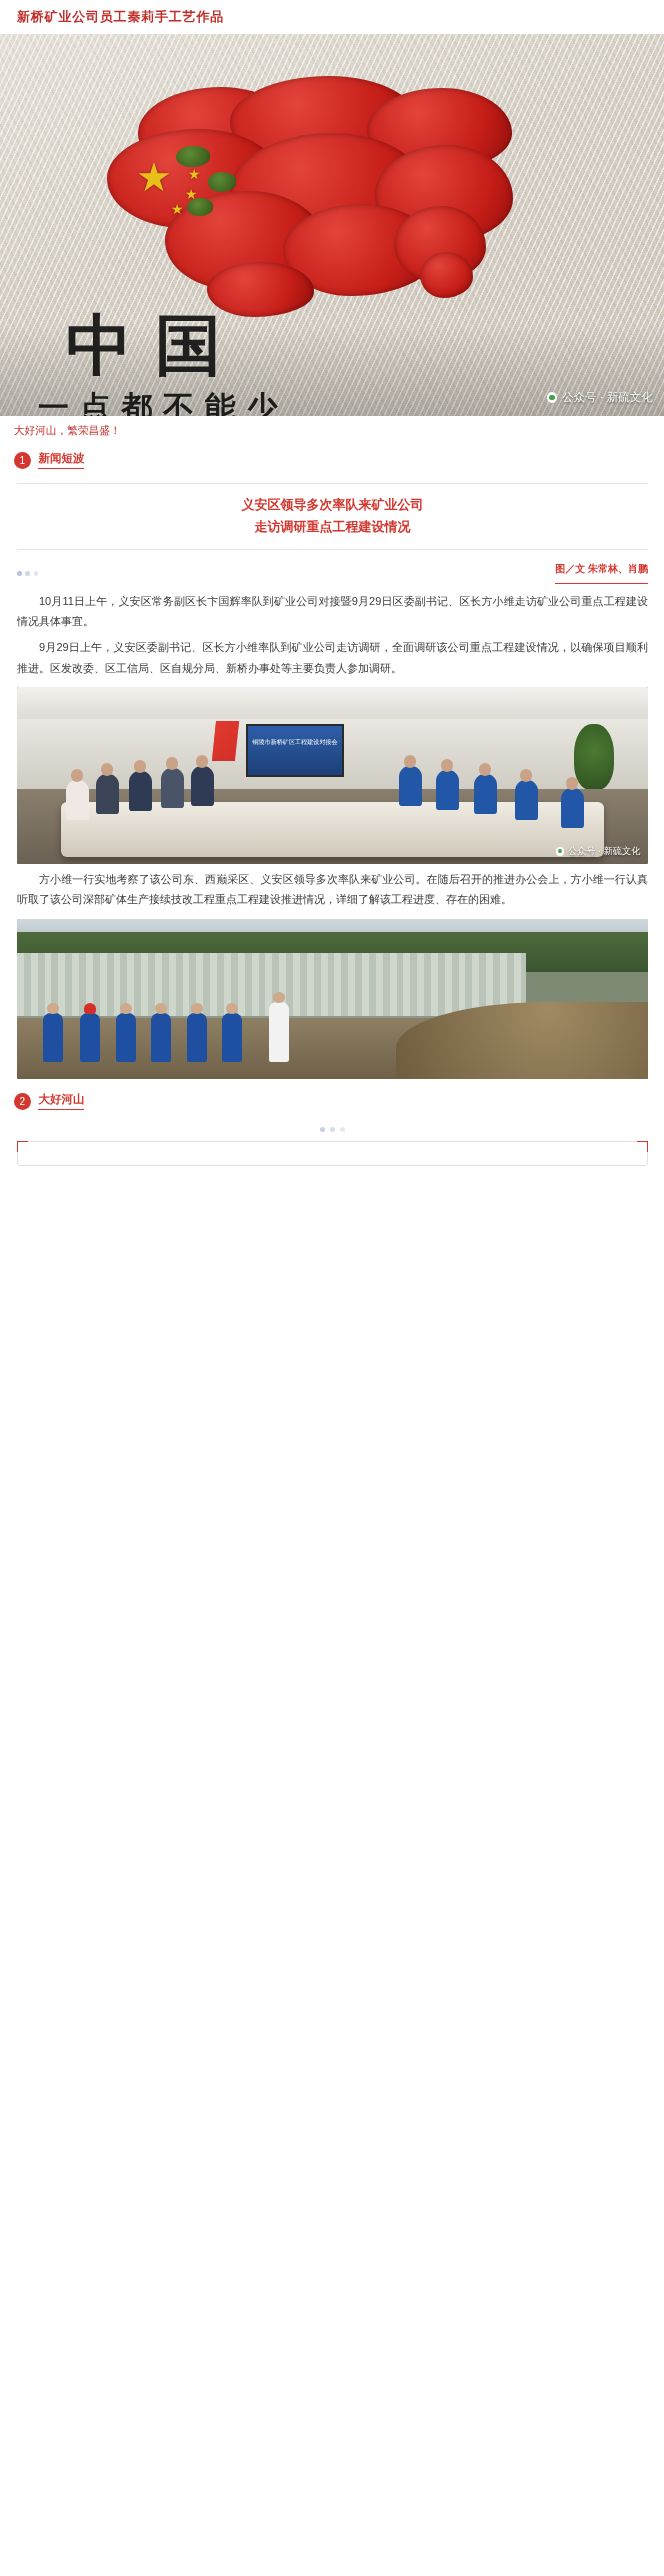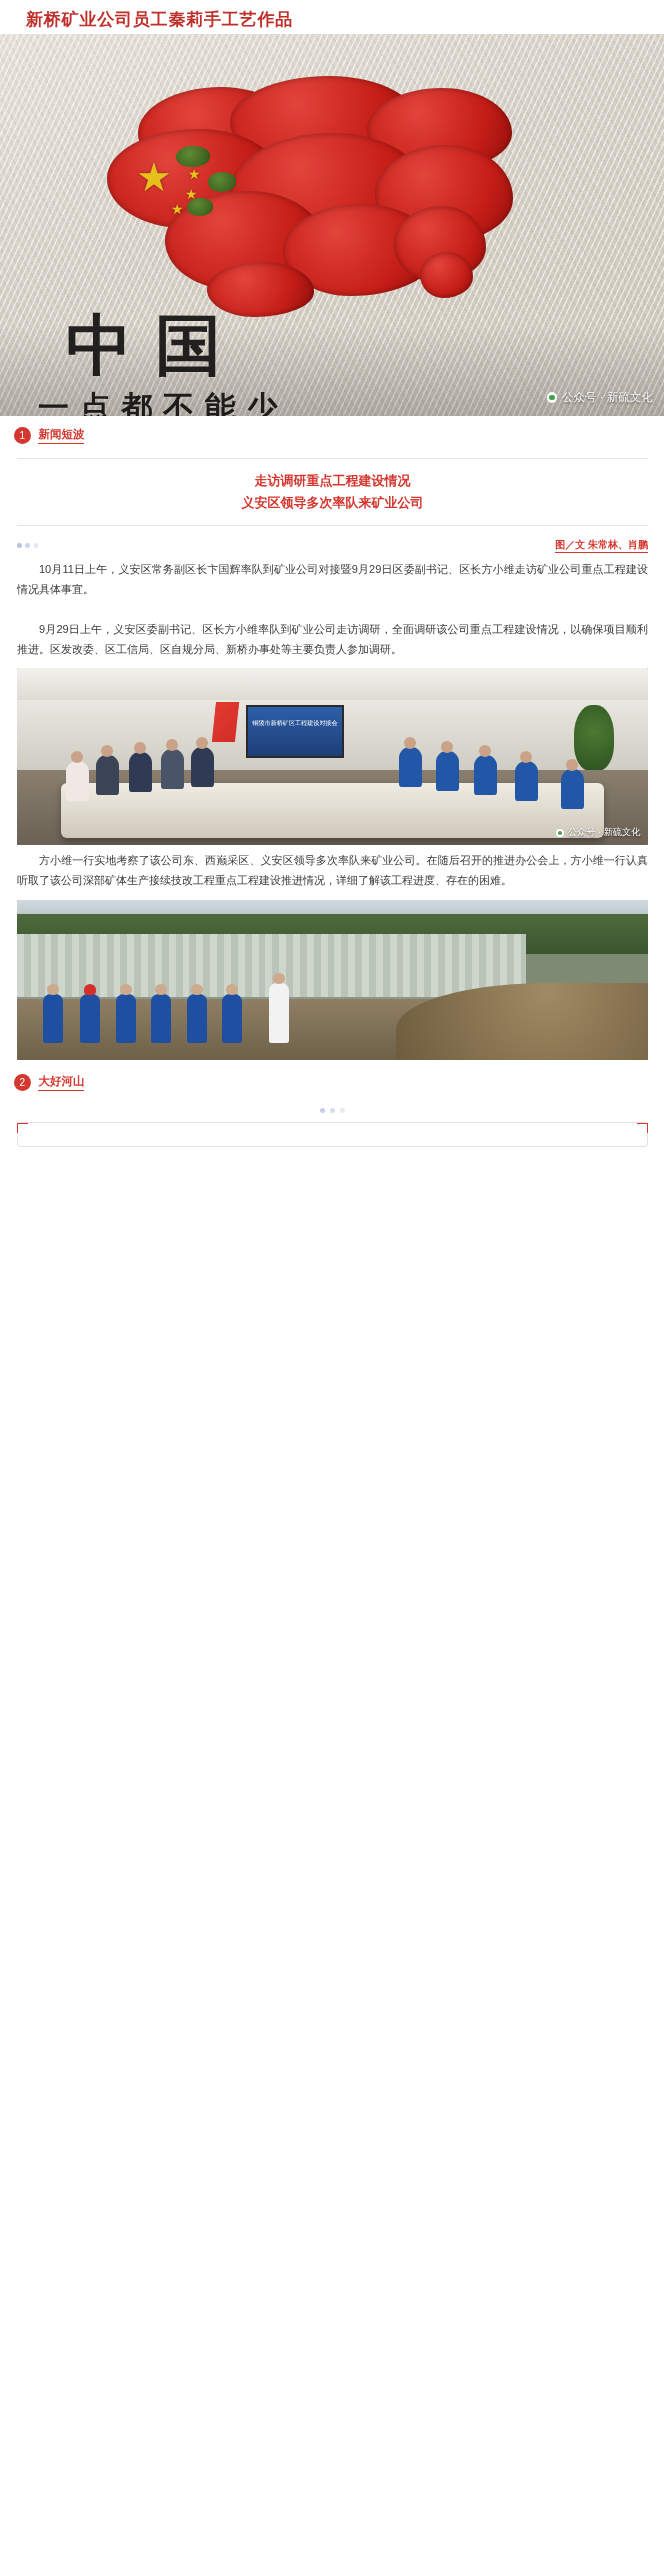--- a/index.html
+++ b/index.html
@@ -19,23 +19,23 @@
 
   
   .banner {
     position: relative;
     width: 665px;
     height: 34px;
     background: #ffffff;
   }
   .banner-title {
     position: absolute;
-    left: 26px;
+    left: 17px;
     top: 7.6px;
-    font-size: 17px;
+    font-size: 13px;
     font-weight: bold;
     color: #c0302b;
     letter-spacing: 0.8px;
     white-space: nowrap;
   }
 
   
   .hero {
     position: relative;
     width: 665px;
@@ -183,34 +183,34 @@
     display: inline-block;
   }
   .dot.d2 { background: #cfd6ea; }
   .dot.d3 { background: #e1e5f2; }
   .byline-spacer { flex: 1 1 auto; }
   .byline-text {
     font-size: 10px;
     color: #d4372f;
     font-weight: bold;
     border-bottom: 1.5px solid #d4372f;
-    padding-bottom: 0;
+    padding-bottom: 7px;
     white-space: nowrap;
   }
 
   
   .para {
     font-size: 11px;
     line-height: 1.85;
     color: #3a3a3a;
     margin: 4.6px 17px;
     text-indent: 2em;
     text-align: justify;
   }
-  .para.tight { margin-top: 19px; margin-bottom: 1.5px; }
+  .para.tight { margin-top: 6px; margin-bottom: 1.5px; }
 
   
   .photo {
     position: relative;
     margin: 9.2px 17px 3.1px 17px;
     overflow: hidden;
     border-radius: 1.5px;
   }
   .photo-credit {
     position: absolute;
@@ -357,29 +357,30 @@
     <div class="calli calli-big" style="left:66px; top:267px;">中国</div>
     <div class="calli calli-small" style="left:38px; top:353px;">一点都不能少</div>
 
     <div class="hero-shadow"></div>
     <div class="hero-credit">
       <span class="credit-dot"></span>
       <span>公众号 · 新硫文化</span>
     </div>
   </div>
 
+  <div class="hero-caption">大好河山，繁荣昌盛！</div>
 
   <div class="section-head">
     <div class="num-badge">1</div>
     <div class="section-label">新闻短波</div>
   </div>
 
   <div class="title-block">
+    <div class="title-line">义安区领导多次率队来矿业公司</div>
     <div class="title-line">走访调研重点工程建设情况</div>
-    <div class="title-line">义安区领导多次率队来矿业公司</div>
   </div>
 
   <div class="byline-row">
     <div class="dots">
       <span class="dot"></span>
       <span class="dot d2"></span>
       <span class="dot d3"></span>
     </div>
     <div class="byline-spacer"></div>
     <div class="byline-text">图／文 朱常林、肖鹏</div>

